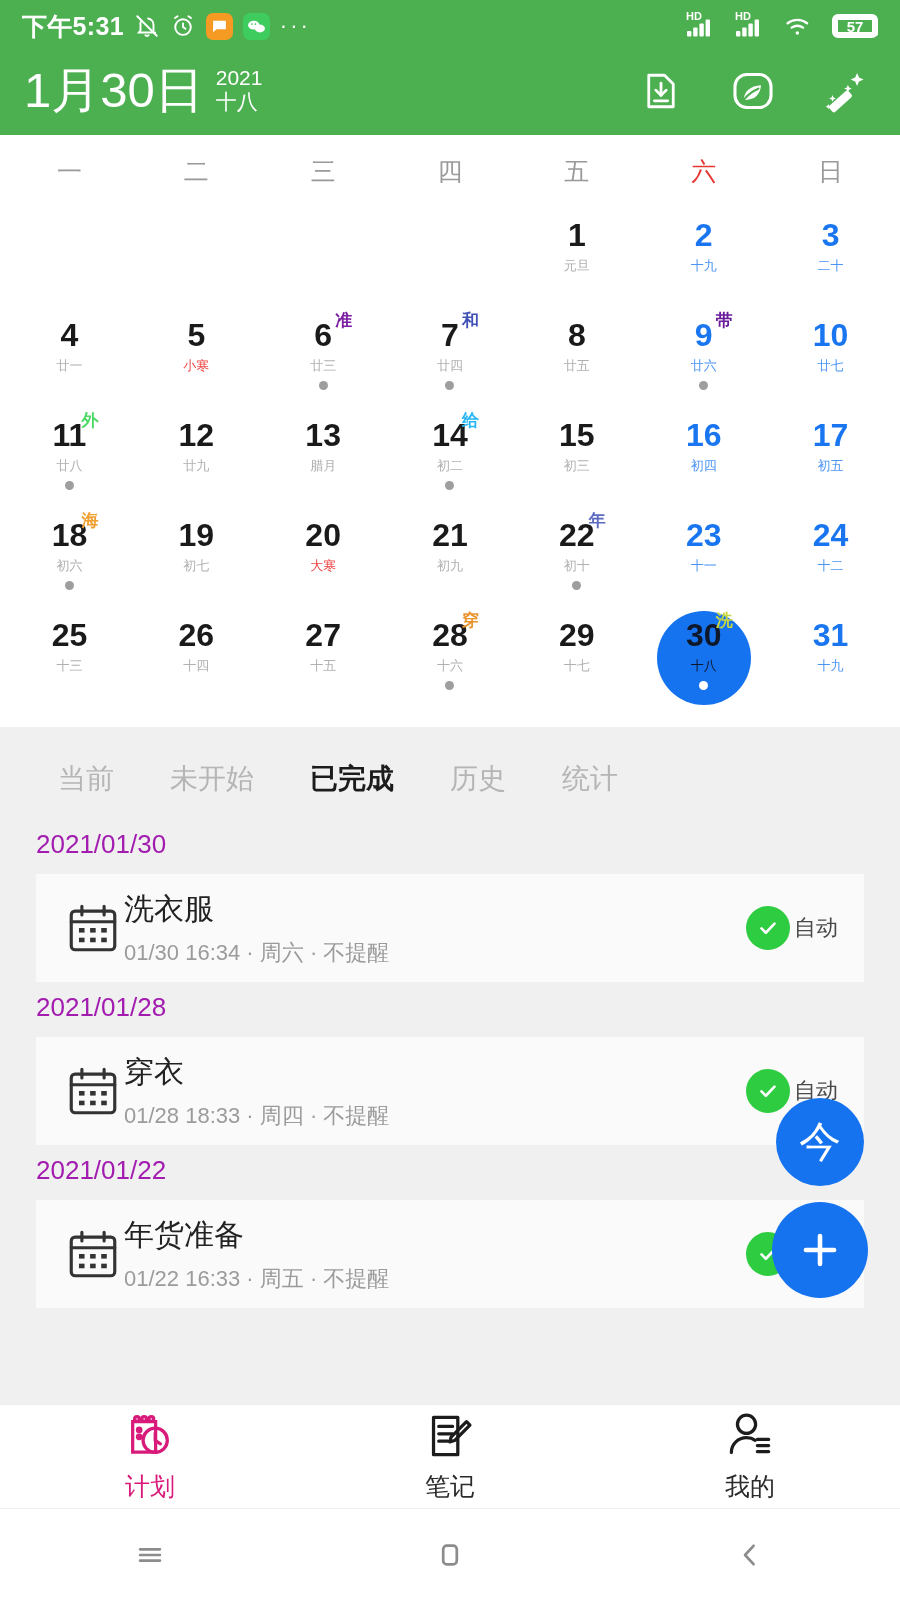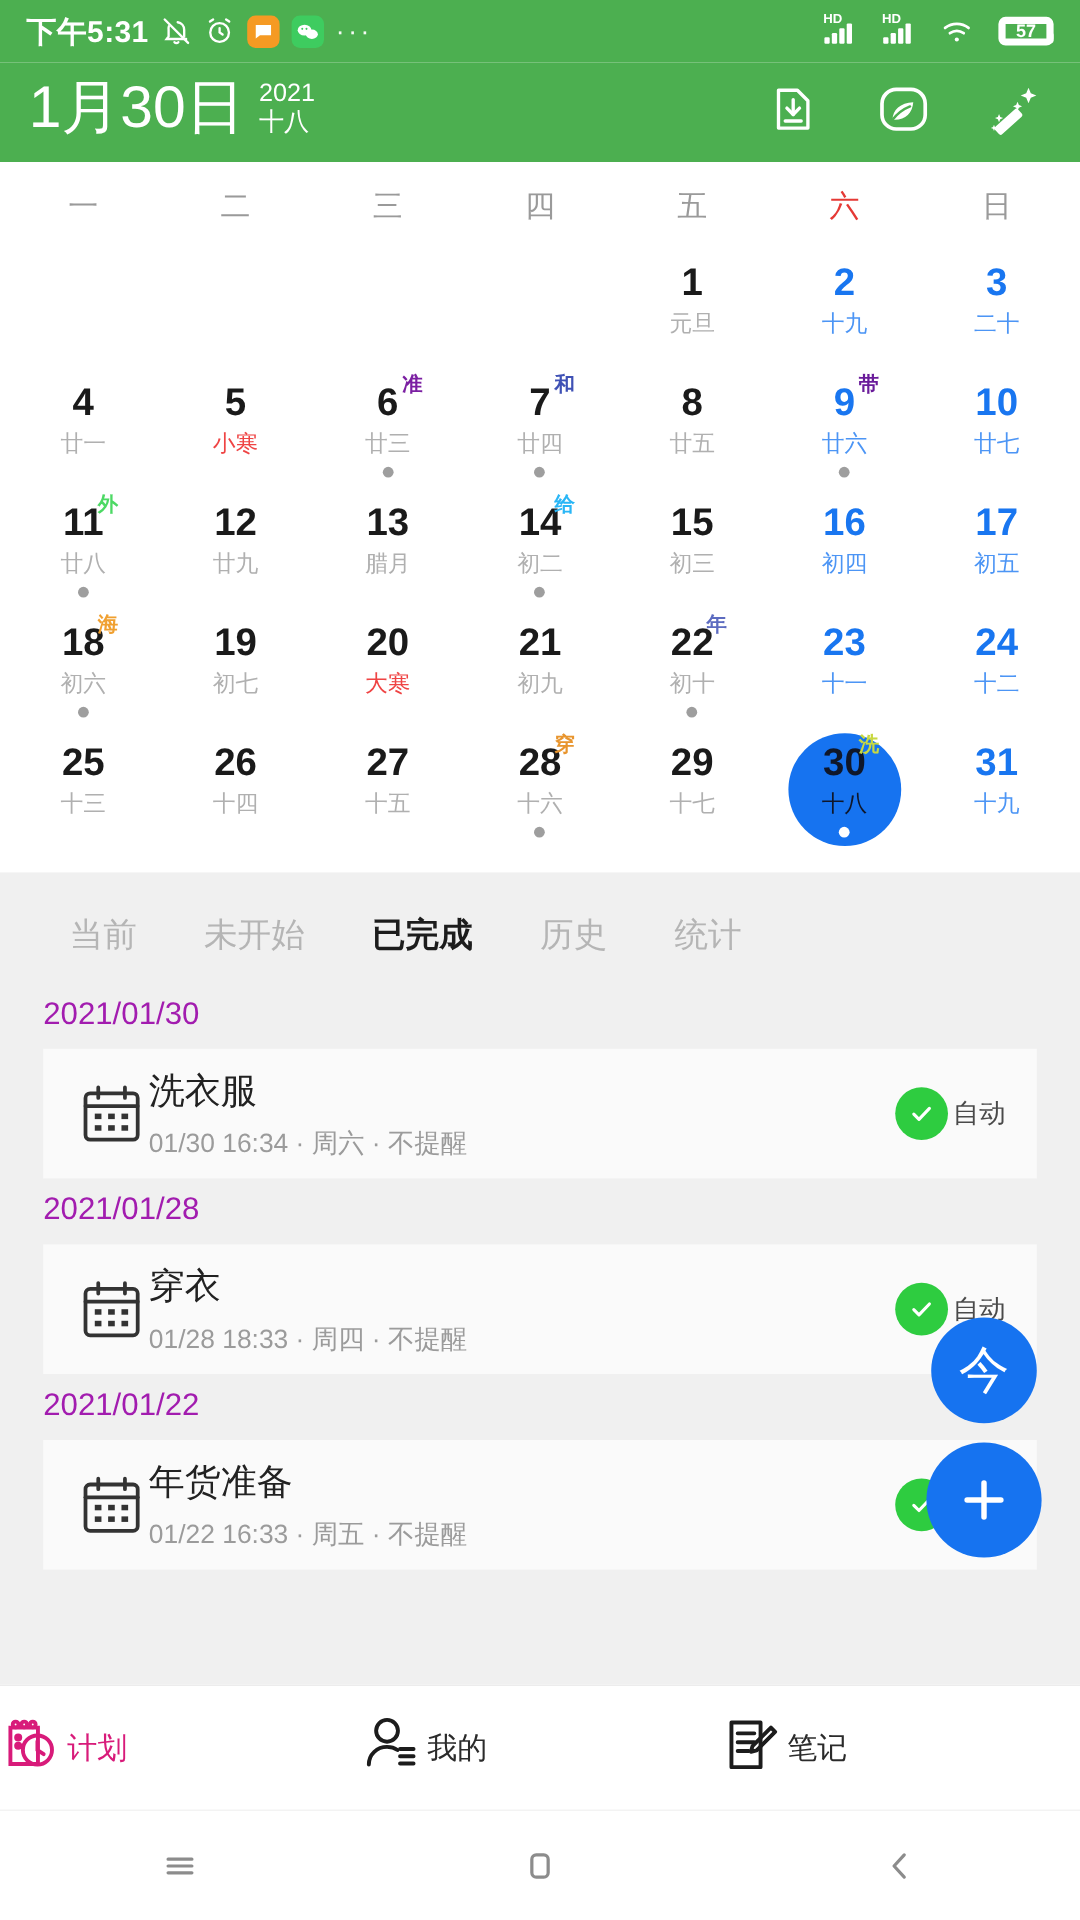--- a/index.html
+++ b/index.html
@@ -48,21 +48,21 @@
 
   
   .calendar { background: #fff; flex: 0 0 592px; padding: 0 6px; }
   .weekdays { display: grid; grid-template-columns: repeat(7, 1fr); height: 72px; align-items: center; }
   .wd { text-align: center; font-size: 25px; color: #9a9a9a; font-weight: 400; }
   .wd.sat { color: #E53935; }
   .weeks { display: flex; flex-direction: column; }
   .week { display: grid; grid-template-columns: repeat(7,1fr); height: 100px; }
   .day { position: relative; display: flex; flex-direction: column; align-items: center; justify-content: flex-start; padding-top: 12px; }
   .day .num { font-size: 32px; font-weight: 700; color: #1a1a1a; line-height: 1.05; z-index: 2;}
-  .day .lunar { font-size: 19px; color: #b0b0b0; margin-top: 4px; z-index: 2; text-align: right;}
+  .day .lunar { font-size: 13px; color: #b0b0b0; margin-top: 4px; z-index: 2; text-align: right;}
   .day.blue .num { color: #1976F0; }
   .day.blue .lunar { color: #4c95f5; }
   .day .lunar.term { color: #ef4444; }
   .day .badge { position: absolute; top: 2px; left: 50%; margin-left: 12px; font-size: 17px; font-weight: 600; z-index: 3;}
   .day .dot { width: 9px; height: 9px; border-radius: 50%; background: #9e9e9e; margin-top: 6px; z-index: 2;}
   .day.today .num, .day.today .lunar { color: #0f172a; }
   .day.today .dot { background: #ffffff; }
   .day.today .sel-circle {
     position: absolute; top: 4px; left: 50%; transform: translateX(-50%);
     width: 94px; height: 94px; border-radius: 50%; background: #1673F0; z-index: 1;
@@ -93,21 +93,21 @@
     display: flex; align-items: center; justify-content: center; z-index: 20;
   }
   .fab-today { width: 88px; height: 88px; right: 36px; bottom: 218px; font-size: 42px; font-weight: 500; }
   .fab-add { width: 96px; height: 96px; right: 32px; bottom: 106px; }
 
   
   .bottomnav {
     background: #fff; flex: 0 0 104px; display: grid; grid-template-columns: repeat(3,1fr);
     align-items: center; border-top: 1px solid #ececec;
   }
-  .nav-item { display: flex; flex-direction: row; align-items: center; gap: 4px; }
+  .nav-item { display: flex; flex-direction: column; align-items: center; gap: 4px; }
   .nav-label { font-size: 25px; color: #2b2b2b; }
   .nav-item.active .nav-label { color: #D81B7A; }
 
   
   .sysbar { background: #fff; flex: 0 0 92px; display: grid; grid-template-columns: repeat(3,1fr); align-items: center; border-top: 1px solid #f1f1f1;}
   .sys-btn { display:flex; align-items:center; justify-content:center; }
 </style>
 </head>
 <body>
 
@@ -510,38 +510,38 @@
           <circle cx="7" cy="9.2" r=".8" fill="#D81B7A"></circle>
             <circle cx="7" cy="12.4" r=".8" fill="#D81B7A"></circle>
           <circle cx="14.4" cy="14" r="5.6"></circle>
             <path d="M14.4 10.6V14l2.4 1.6"></path>
         </svg>
       </span>
       <span class="nav-label">计划</span>
     </div>
     <div class="nav-item">
       <span>
+        <svg width="52" height="52" viewBox="0 0 24 24" fill="none" stroke="#1c1c1c" stroke-width="1.5" stroke-linecap="round" stroke-linejoin="round">
+          <path d="M4.4 3.4h11.2v17.2H4.4z"></path>
+          <path d="M6.8 7.6h6.4M6.8 11h6.4M6.8 14.4h4.2"></path>
+          <path d="M19.6 5.4l1.6 1.6-7.1 7.1-2.2.6.6-2.2z"></path>
+        </svg>
+      </span>
+      <span class="nav-label">笔记</span>
+    </div>
+    <div class="nav-item">
+      <span>
         <svg width="52" height="52" viewBox="0 0 24 24" fill="none" stroke="#1c1c1c" stroke-width="1.5" stroke-linecap="round">
           <circle cx="10.4" cy="6.6" r="4.2"></circle>
           <path d="M3.4 19.6c0-4 3.2-6.8 7-6.8 1.5 0 2.9.4 4 1.2"></path>
           <path d="M15.4 13.6h5.2M15.4 16.4h5.2M15.4 19.2h5.2"></path>
         </svg>
       </span>
       <span class="nav-label">我的</span>
     </div>
-    <div class="nav-item">
-      <span>
-        <svg width="52" height="52" viewBox="0 0 24 24" fill="none" stroke="#1c1c1c" stroke-width="1.5" stroke-linecap="round" stroke-linejoin="round">
-          <path d="M4.4 3.4h11.2v17.2H4.4z"></path>
-          <path d="M6.8 7.6h6.4M6.8 11h6.4M6.8 14.4h4.2"></path>
-          <path d="M19.6 5.4l1.6 1.6-7.1 7.1-2.2.6.6-2.2z"></path>
-        </svg>
-      </span>
-      <span class="nav-label">笔记</span>
-    </div>
   </div>
 
   <div class="sysbar">
     <div class="sys-btn">
       <svg width="34" height="34" viewBox="0 0 24 24" stroke="#8c8c8c" stroke-width="1.9" stroke-linecap="round">
           <path d="M5 8h14M5 12h14M5 16h14"></path>
         </svg>
     </div>
     <div class="sys-btn">
       <svg width="34" height="34" viewBox="0 0 24 24" fill="none" stroke="#8c8c8c" stroke-width="1.9">

